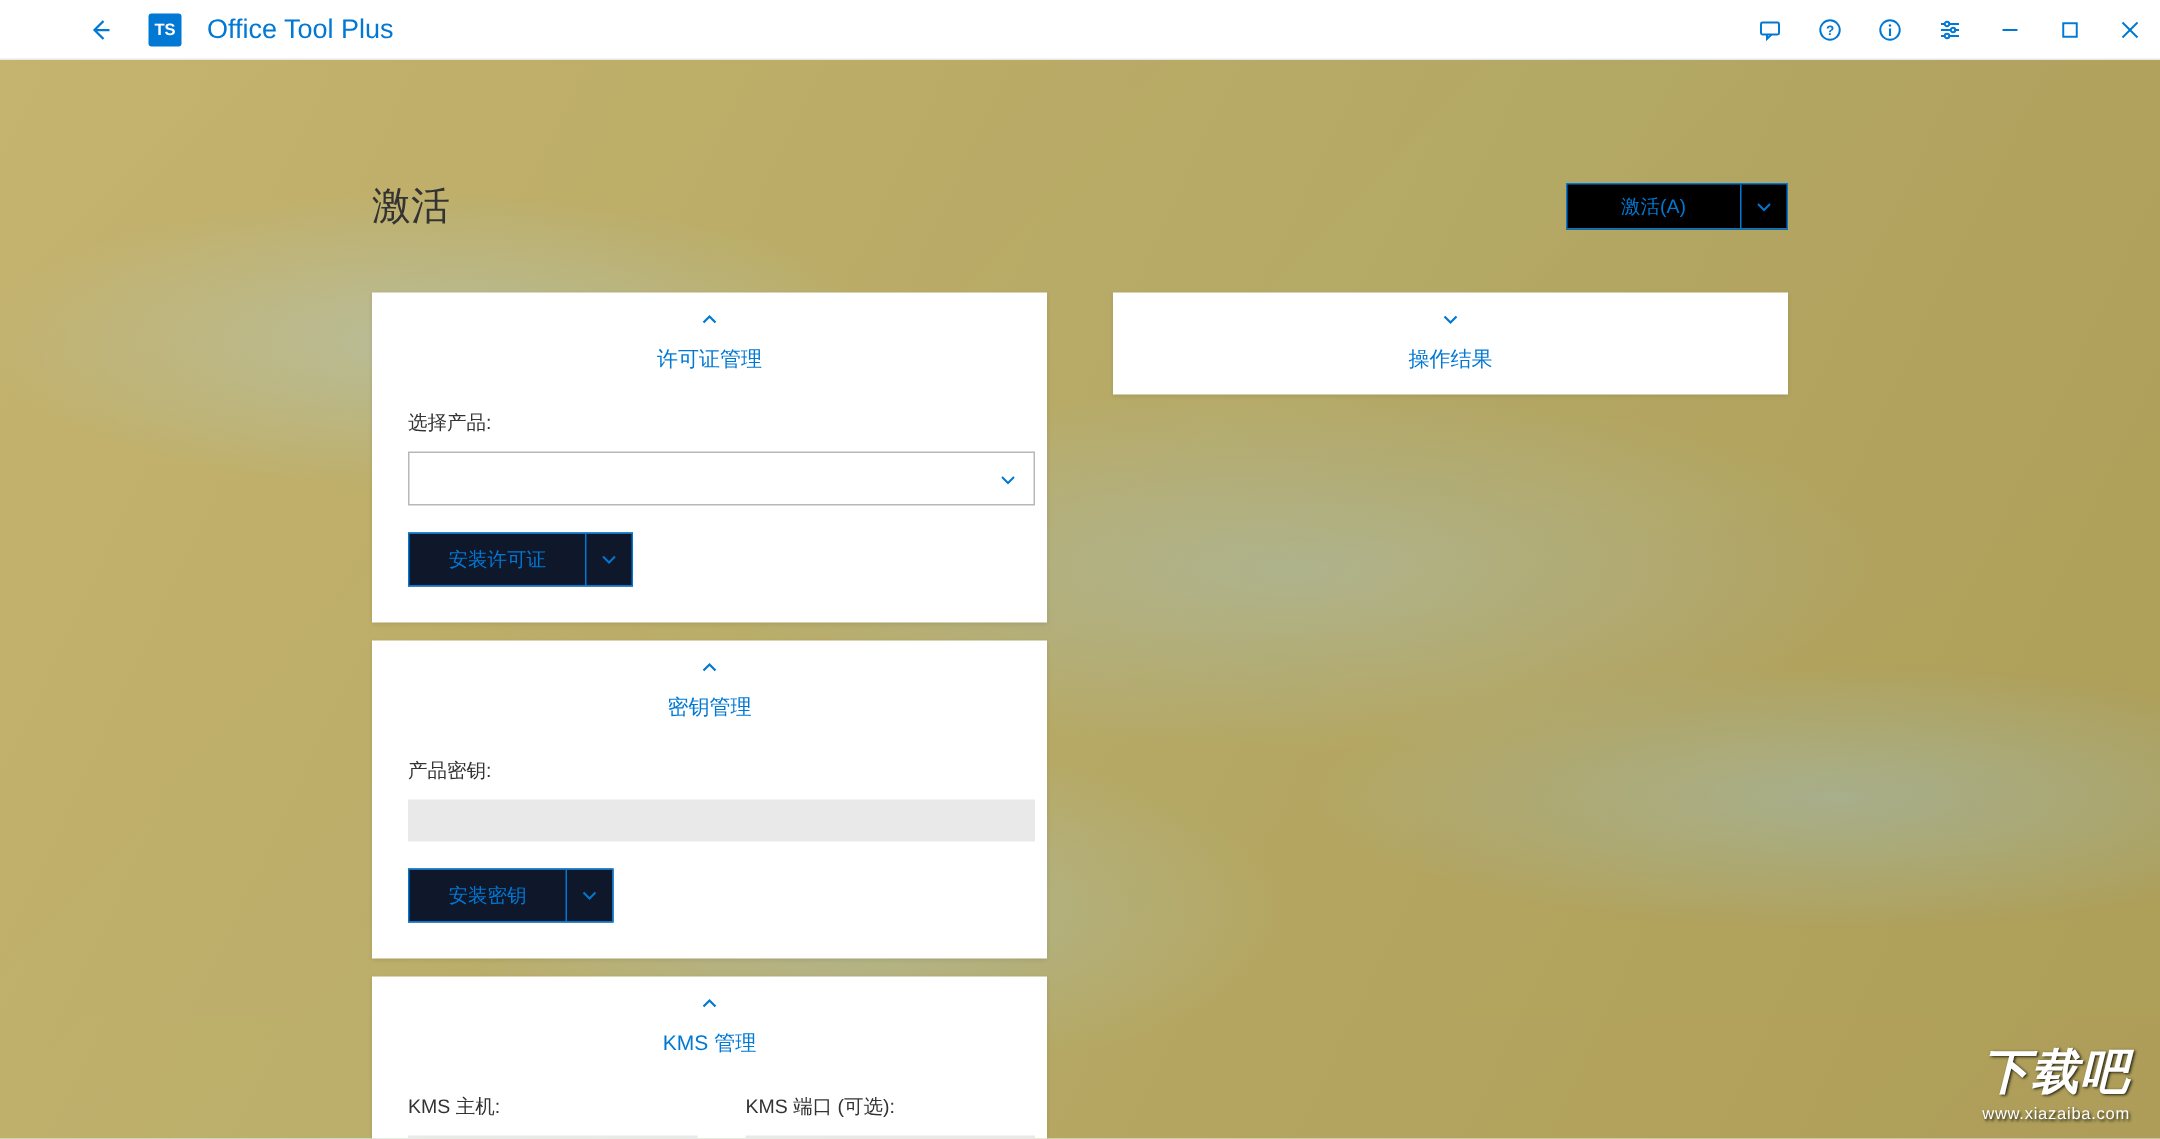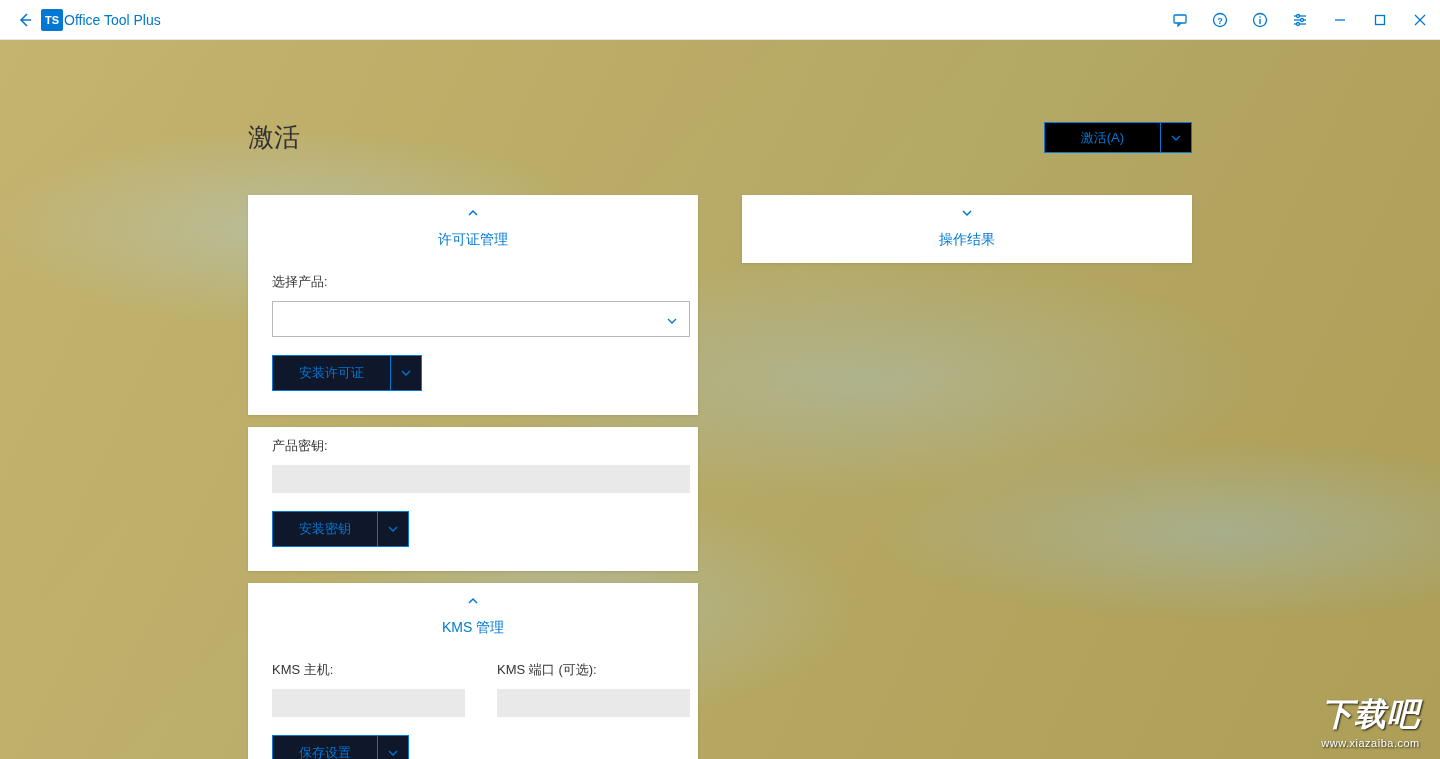--- a/index.html
+++ b/index.html
@@ -32,22 +32,23 @@
       background: #ffffff;
       display: flex;
       align-items: center;
       justify-content: space-between;
       z-index: 10;
       border-bottom: 1px solid #e8e8e8;
     }
     .titlebar-left {
       display: flex;
       align-items: center;
-      gap: 1px;
+      gap: 17px;
       padding-left: 10px;
+      margin-left: 42px;
     }
     .back-arrow {
       width: 30px;
       height: 40px;
       display: flex;
       align-items: center;
       justify-content: center;
       color: #0078d4;
       cursor: pointer;
     }
@@ -58,21 +59,21 @@
       border-radius: 2px;
       display: flex;
       align-items: center;
       justify-content: center;
       color: white;
       font-size: 11px;
       font-weight: bold;
     }
     .app-title {
       color: #0078d4;
-      font-size: 14px;
+      font-size: 18px;
     }
     .titlebar-right {
       display: flex;
       align-items: center;
       height: 100%;
     }
     .titlebar-btn {
       width: 40px;
       height: 40px;
       display: flex;
@@ -218,21 +219,21 @@
     .kms-col {
       flex: 1;
       min-width: 0;
     }
     .watermark {
       position: absolute;
       right: 20px;
       bottom: 10px;
       z-index: 20;
       color: #fff;
-      text-align: center;
+      text-align: right;
       font-family: "SimHei", sans-serif;
       text-shadow: 1px 1px 2px rgba(0,0,0,0.8);
     }
     .watermark .big {
       font-size: 32px;
       font-weight: bold;
       font-style: italic;
       letter-spacing: 1px;
     }
     .watermark .small {
@@ -345,20 +346,28 @@
             <div class="arrow">
               <svg width="10" height="6" viewBox="0 0 10 6">
                   <path d="M1 1 L5 5 L9 1" stroke="#0078d4" stroke-width="1.3" fill="none"></path>
                 </svg>
             </div>
           </div>
         </div>
       </div>
 
       <div class="panel">
+        <div class="panel-header">
+          <span class="panel-chevron">
+            <svg width="12" height="8" viewBox="0 0 12 8">
+                <path d="M2 6 L6 2 L10 6" stroke="#0078d4" stroke-width="1.5" fill="none"></path>
+              </svg>
+          </span>
+          <span class="panel-title">密钥管理</span>
+        </div>
         <div class="panel-body">
           <div class="field-label">产品密钥:</div>
           <input class="text-input" value="" style="">
           <div class="split-btn-small">
             <div class="main">安装密钥</div>
             <div class="arrow">
               <svg width="10" height="6" viewBox="0 0 10 6">
                   <path d="M1 1 L5 5 L9 1" stroke="#0078d4" stroke-width="1.3" fill="none"></path>
                 </svg>
             </div>

